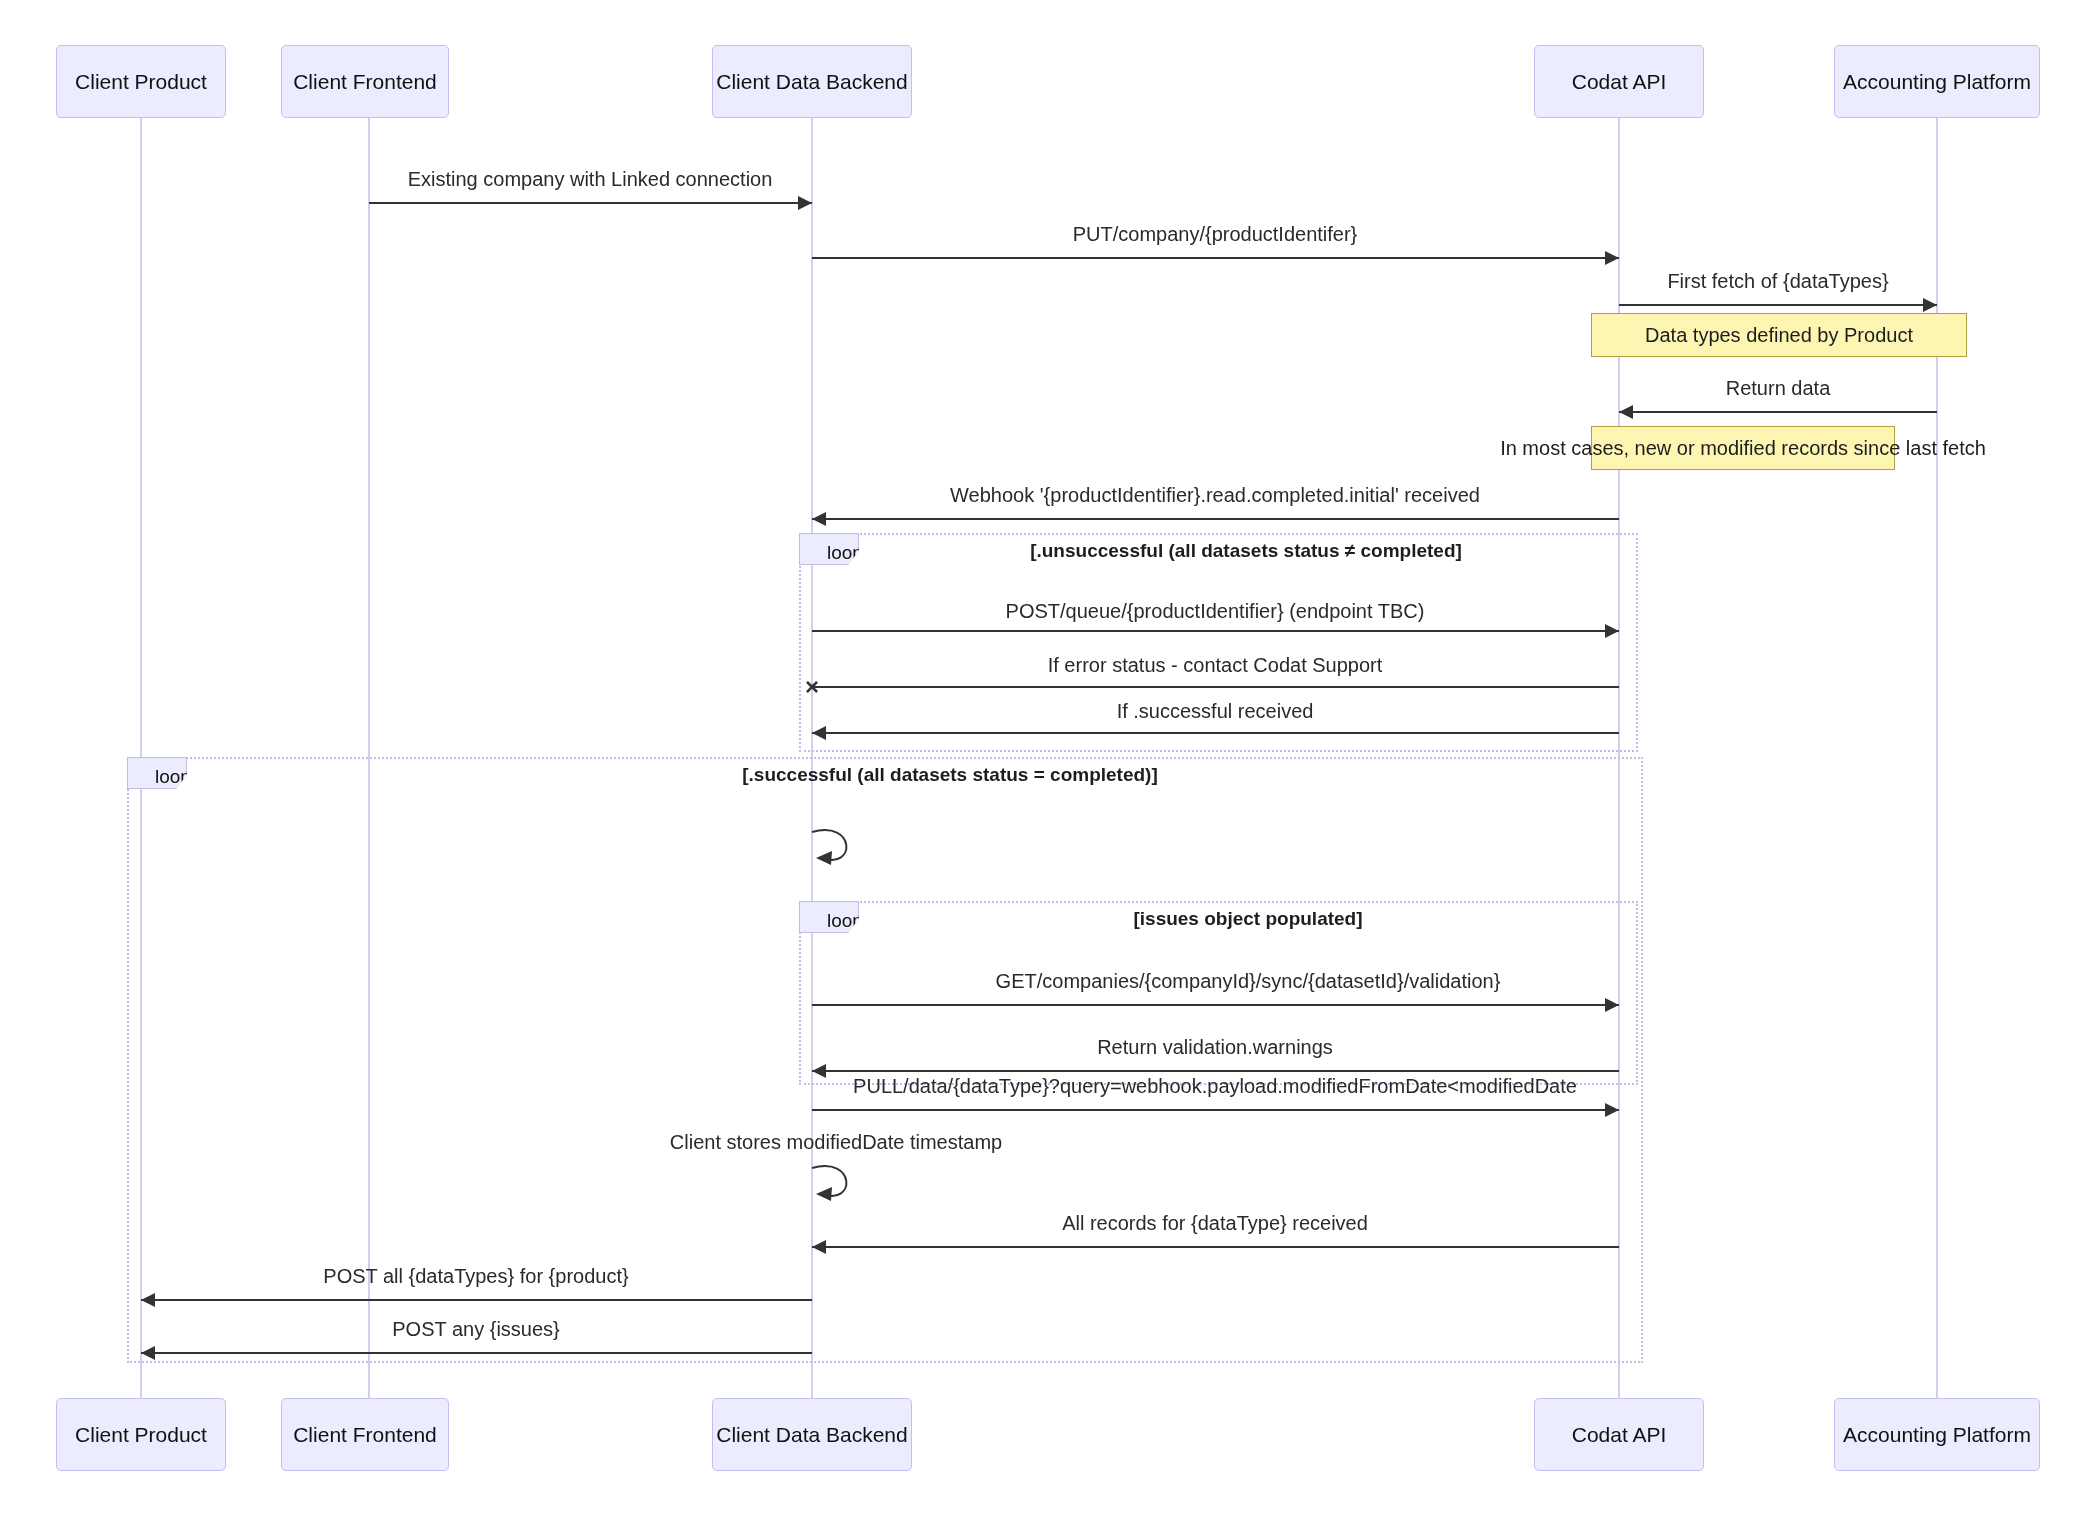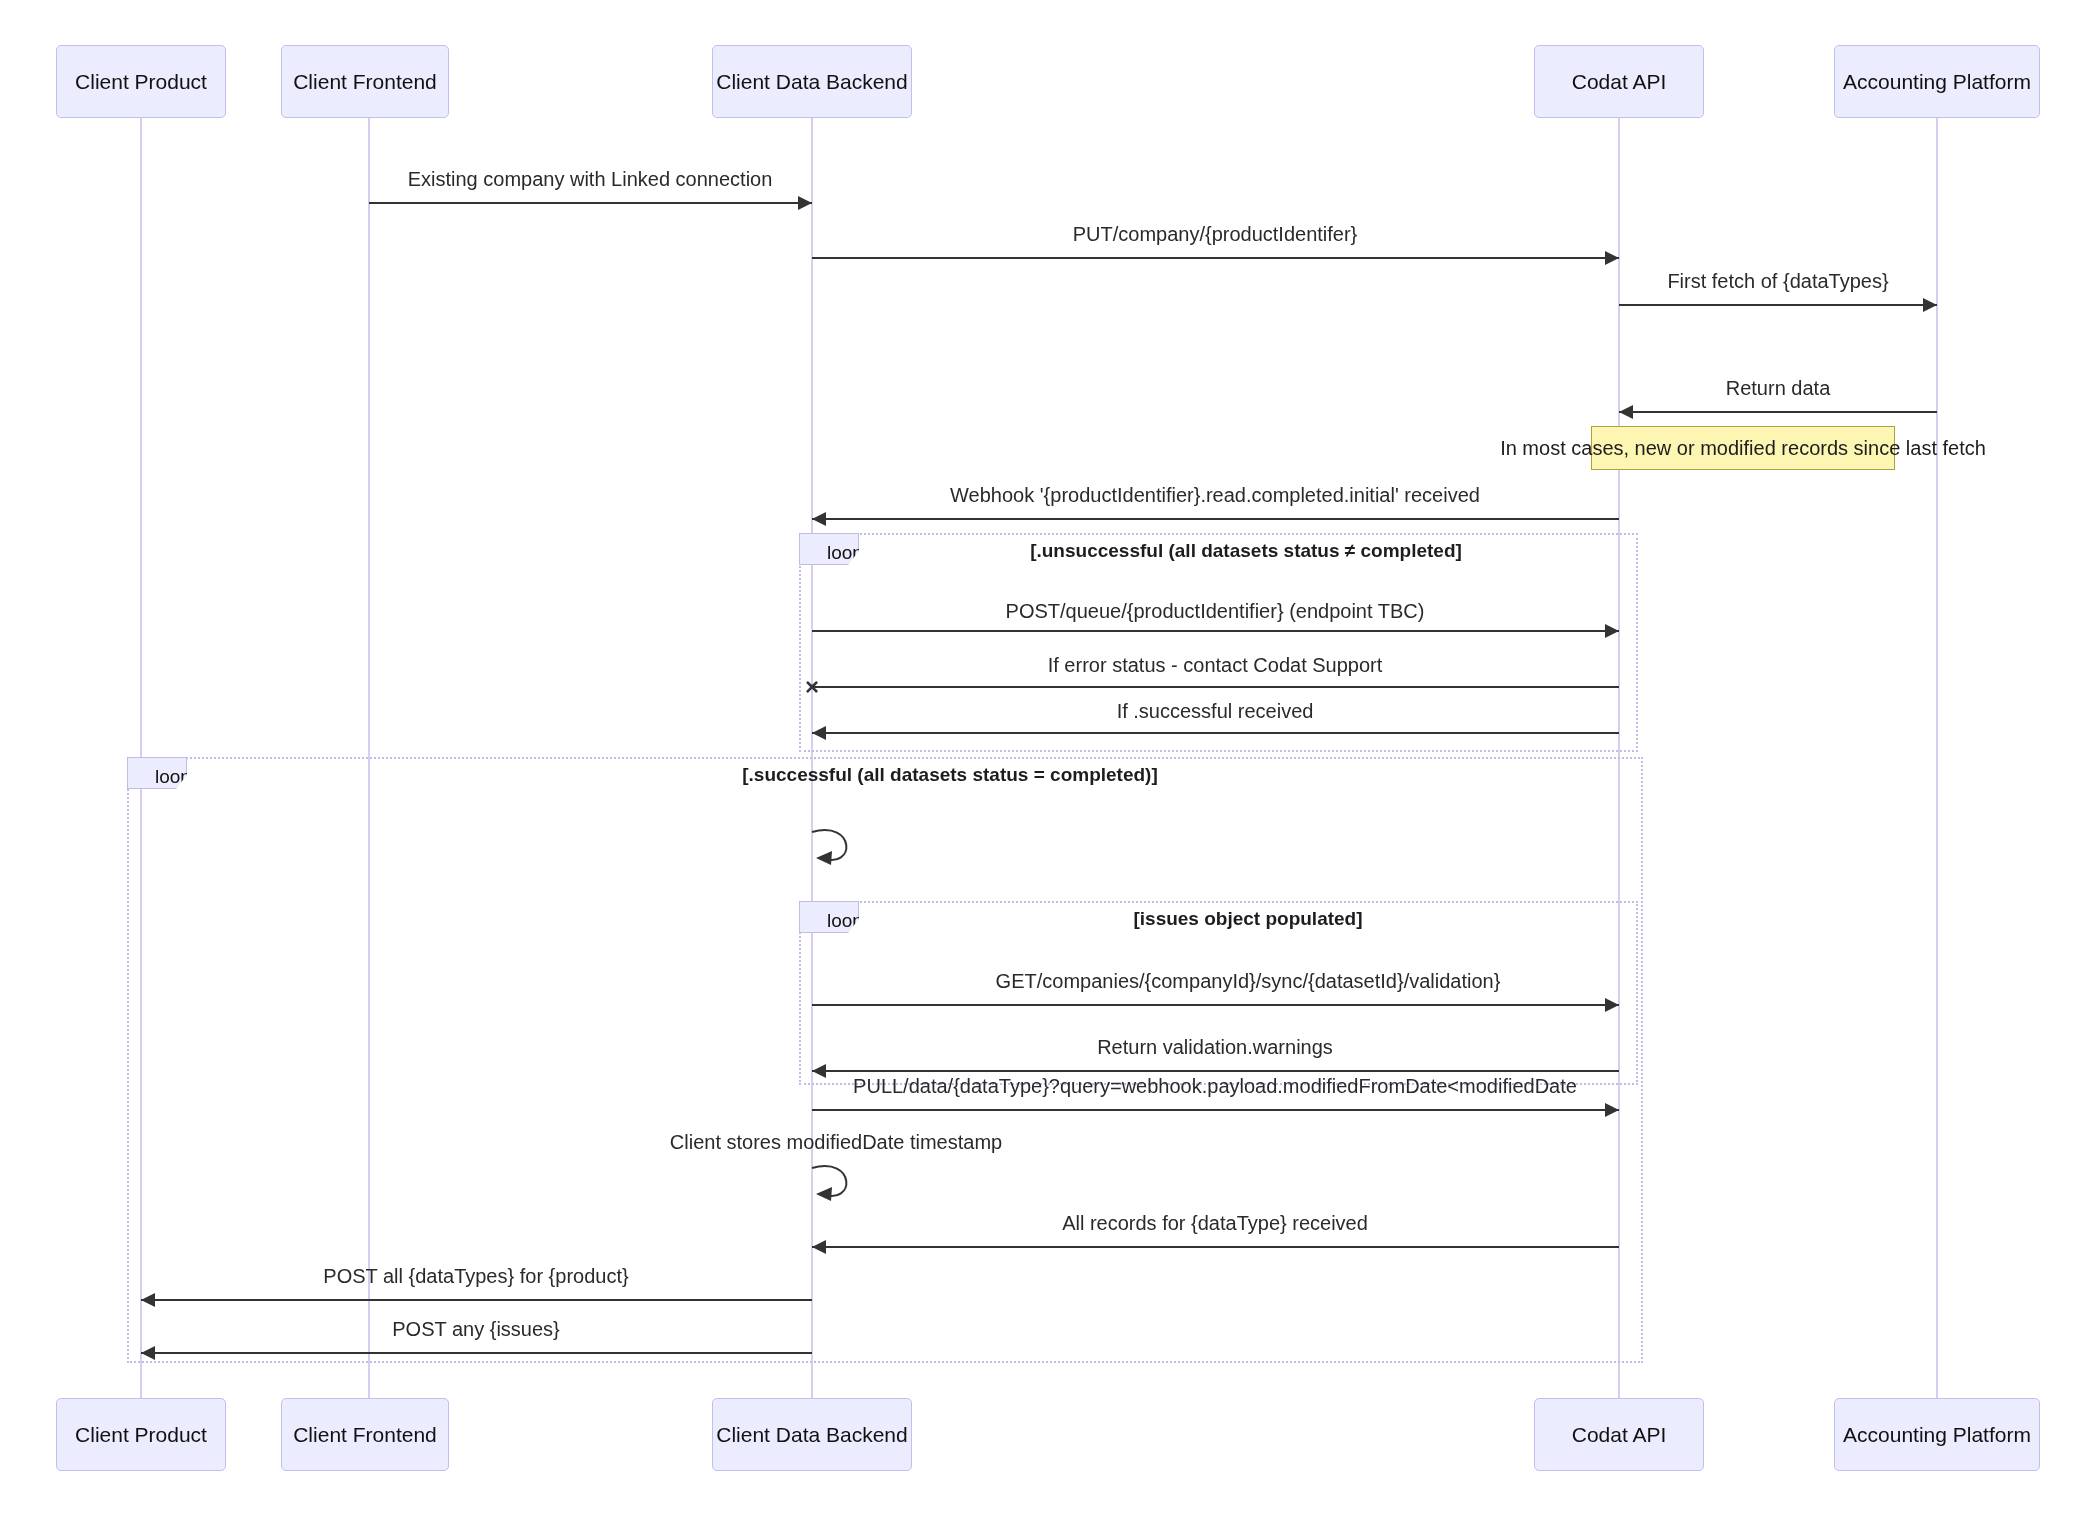--- a/index.html
+++ b/index.html
@@ -101,20 +101,23 @@
   <div class="msg-text" style="left:1215px; top:221px;">PUT/company/{productIdentifer}</div>
   <div class="msg-line" style="left:812px; top:257px; width:807px;">
       <span class="arrowhead right"></span>
     </div>
 
   <div class="msg-text" style="left:1778px; top:268px;">First fetch of {dataTypes}</div>
   <div class="msg-line" style="left:1619px; top:304px; width:318px;">
       <span class="arrowhead right"></span>
     </div>
 
+  <div class="note" style="left:1591px; top:313px; width:376px; height:44px;">
+      <span>Data types defined by Product</span>
+    </div>
 
   <div class="msg-text" style="left:1778px; top:375px;">Return data</div>
   <div class="msg-line" style="left:1619px; top:411px; width:318px;">
       <span class="arrowhead left"></span>
     </div>
 
   <div class="note" style="left:1591px; top:426px; width:304px; height:44px;">
       <span>In most cases, new or modified records since last fetch</span>
     </div>
 

